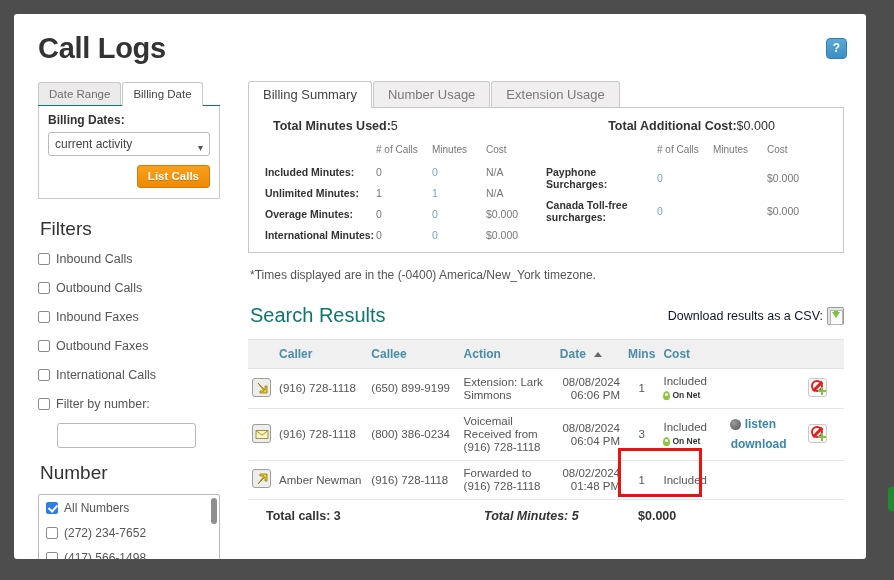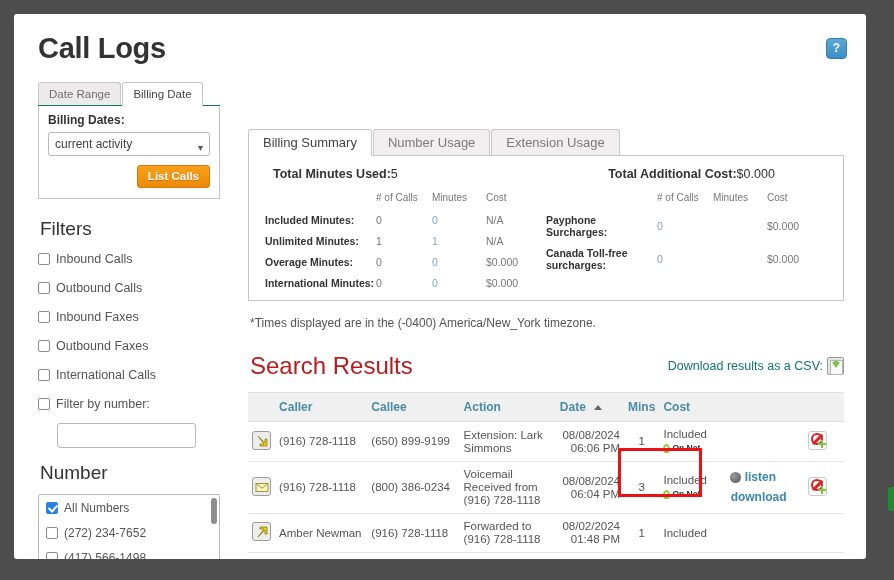--- a/index.html
+++ b/index.html
@@ -216,21 +216,20 @@
     left: 234px; top: 68px;
     width: 596px;
   }
   .rtabstrip {
     display: flex;
     align-items: flex-end;
     height: 26px;
     border-bottom: 1px solid #c8c8c8;
     position: relative;
     z-index: 2;
-    margin-top: 48px;
   }
   .rtab {
     font-size: 13px;
     color: #7a7a7a;
     padding: 5px 14px 5px 14px;
     border: 1px solid #c8c8c8;
     border-bottom: none;
     background: #f0eeee;
     border-radius: 3px 3px 0 0;
     margin-right: 1px;
@@ -298,28 +297,28 @@
     margin: 14px 0 0 2px;
   }
 
   .results-head-row {
     display: flex;
     align-items: center;
     justify-content: space-between;
     margin: 22px 0 12px 2px;
   }
   .results-title {
-    font-size: 24px;
-    color: #b91c1c;
+    font-size: 20px;
+    color: #0f766e;
   }
   .csv-wrap {
     display: flex;
     align-items: center;
     font-size: 12.5px;
-    color: #0f766e;
+    color: #0f172a;
   }
   .csv-icon {
     width: 17px; height: 18px;
     margin-left: 4px;
     border: 1px solid #9a9a9a;
     border-radius: 2px;
     background: #e6e6e6;
     position: relative;
     cursor: pointer;
   }

